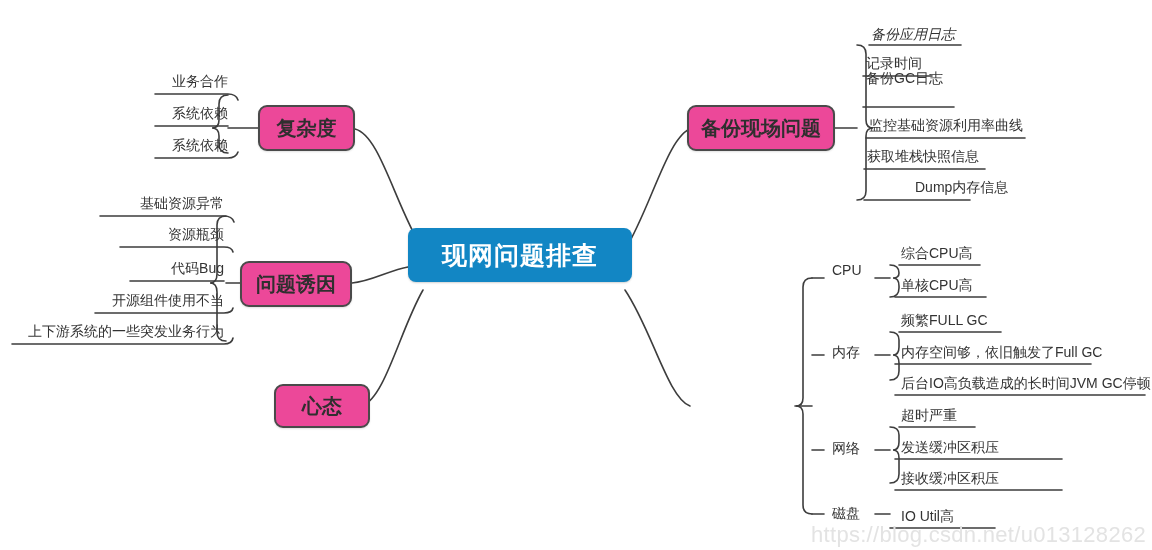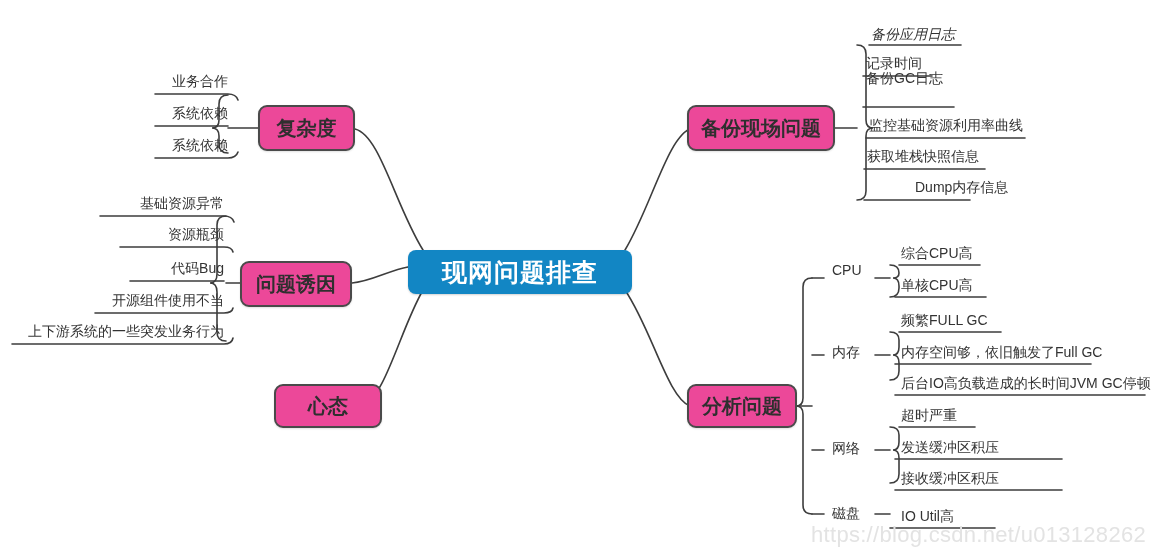--- a/index.html
+++ b/index.html
@@ -133,43 +133,40 @@
       <path d="M 890 427 Q 899 427 899 435 L 899 442 Q 899 450 893 450 Q 899 450 899 458 L 899 474 Q 899 483 890 483"></path>
       <path d="M 899 427 L 975 427"></path>
       <path d="M 895 459 L 1062 459"></path>
       <path d="M 895 490 L 1062 490"></path>
 
       <path d="M 875 514 L 890 514"></path>
       <path d="M 890 528 L 995 528"></path>
     </g>
   </svg>
 
-  <div class="node root-node" style="left:408px; top:250px; width:224px; height:44px;">
+  <div class="node root-node" style="left:408px; top:228px; width:224px; height:54px;">
     <span>现网问题排查</span>
   </div>
 
   <div class="node branch-node" style="left:258px; top:105px; width:97px; height:46px;">
     <span>复杂度</span>
   </div>
 
   <div class="node branch-node" style="left:240px; top:261px; width:112px; height:46px;">
     <span>问题诱因</span>
   </div>
 
-  <div class="node branch-node" style="left:274px; top:384px; width:108px; height:44px;">
+  <div class="node branch-node" style="left:274px; top:384px; width:96px; height:44px;">
     <span>心态</span>
   </div>
 
   <div class="node branch-node" style="left:687px; top:105px; width:148px; height:46px;">
     <span>备份现场问题</span>
   </div>
 
-  <div class="node branch-node" style="left:687px; top:384px; width:110px; height:44px;">
-    <span>分析问题</span>
-  </div>
 
   <div class="leaf left" style="left:120px; top:73px; width:108px;">业务合作</div>
   <div class="leaf left" style="left:120px; top:105px; width:108px;">系统依赖</div>
   <div class="leaf left" style="left:120px; top:137px; width:108px;">系统依赖</div>
 
   <div class="leaf left" style="left:24px; top:195px; width:200px;">基础资源异常</div>
   <div class="leaf left" style="left:24px; top:226px; width:200px;">资源瓶颈</div>
   <div class="leaf left" style="left:24px; top:260px; width:200px;">代码Bug</div>
   <div class="leaf left" style="left:24px; top:292px; width:200px;">开源组件使用不当</div>
   <div class="leaf left" style="left:14px; top:323px; width:210px;">上下游系统的一些突发业务行为</div>

